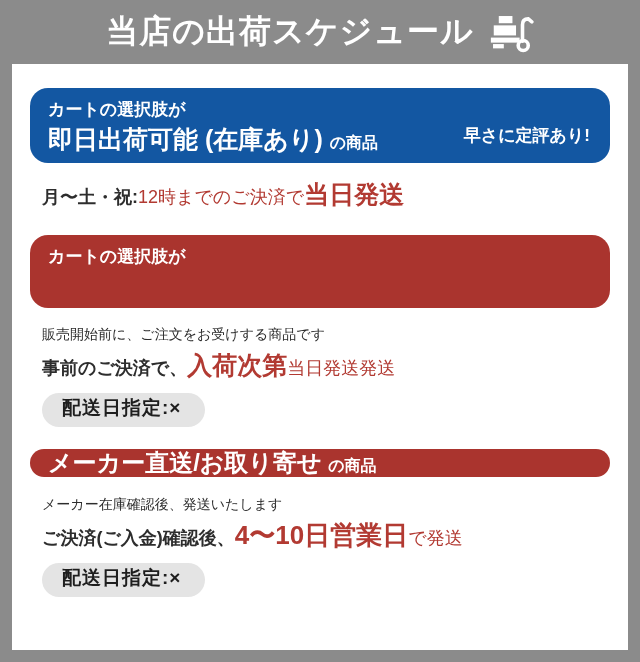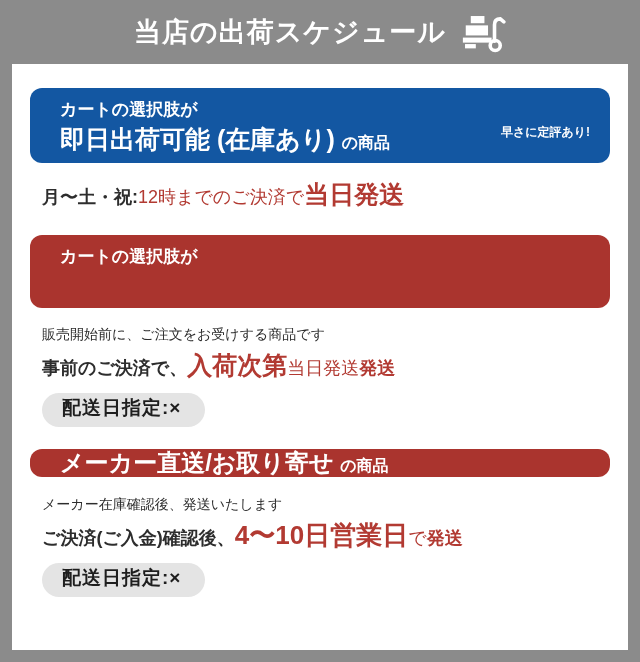--- a/index.html
+++ b/index.html
@@ -13,58 +13,58 @@
     background:var(--bg-gray,#8b8b8b);
     overflow:hidden;
   }
   
   .header{
     position:absolute;top:0;left:0;right:0;height:64px;
     display:flex;align-items:center;justify-content:center;gap:14px;
   }
   .title{
     margin:0;
-    color:#fff;font-size:27px;font-weight:bold;letter-spacing:1px;
+    color:#fff;font-size:32px;font-weight:bold;letter-spacing:1px;
   }
   .truck-icon{display:inline-flex;margin-top:4px;}
   
   .panel{
     position:absolute;left:12px;right:12px;top:64px;bottom:12px;
     background:var(--panel-bg,#fff);
     padding:24px 18px 0;
     box-sizing:border-box;
   }
   
   .banner{
     position:relative;
-    border-radius:12px;
+    border-radius:18px;
     color:var(--banner-text,#fff);
-    padding:9px 30px;
+    padding:9px 18px;
     box-sizing:border-box;
   }
   .banner.blue{background:var(--blue,#1357a2);height:75px;}
   .banner.red{background:var(--red,#aa342e);height:73px;margin-top:21px;}
   .banner.red.single{
     height:28px;margin-top:22px;
     display:flex;align-items:baseline;padding-top:0;padding-bottom:0;
   }
   .banner-l1{font-size:17px;font-weight:bold;line-height:1.5;}
   .banner-l2{font-size:25px;font-weight:bold;line-height:1.3;}
   .banner .suffix{font-size:16px;font-weight:bold;}
   .banner.red.single .banner-l2{align-self:center;}
   .banner-note{
     position:absolute;right:20px;top:36px;
-    font-size:12px;font-weight:bold;margin-left:36px;
+    font-size:17px;font-weight:bold;margin-left:36px;
   }
   
   .details{margin:15px 0 0 12px;color:var(--text-dark,#2d2d2d);}
   .row{font-size:18px;line-height:33px;white-space:nowrap;}
   .row .lbl{font-weight:bold;color:var(--text-dark,#2d2d2d);}
   .red-t{color:var(--text-red,#b23a32);font-weight:500;}
-  .red-b{color:var(--text-red,#b23a32);font-weight:bold;}
+  .red-b{color:var(--text-red,#b23a32);font-weight:normal;}
   .red-big{color:var(--text-red,#b23a32);font-weight:bold;font-size:25px;margin-top:35px;}
   .line-normal{font-size:14px;line-height:30px;font-weight:normal;white-space:nowrap;}
   
   .badge{
     display:inline-block;
     margin:8px 0 0 12px;
     background:var(--badge-bg,#e4e4e4);
     border-radius:18px;
     padding:2px 24px 6px 20px;
     font-size:19px;font-weight:bold;color:#1e1e1e;

